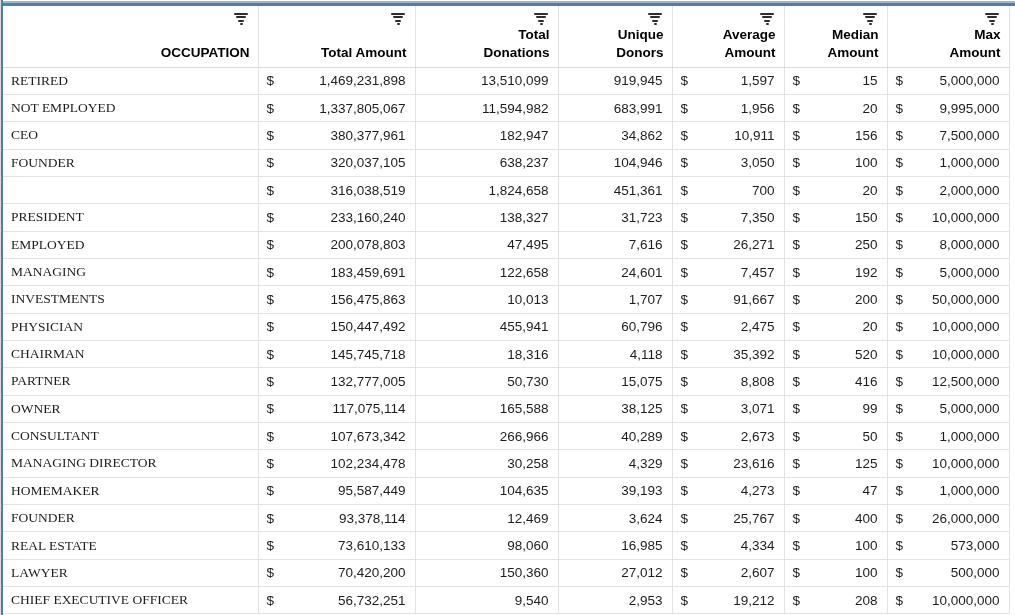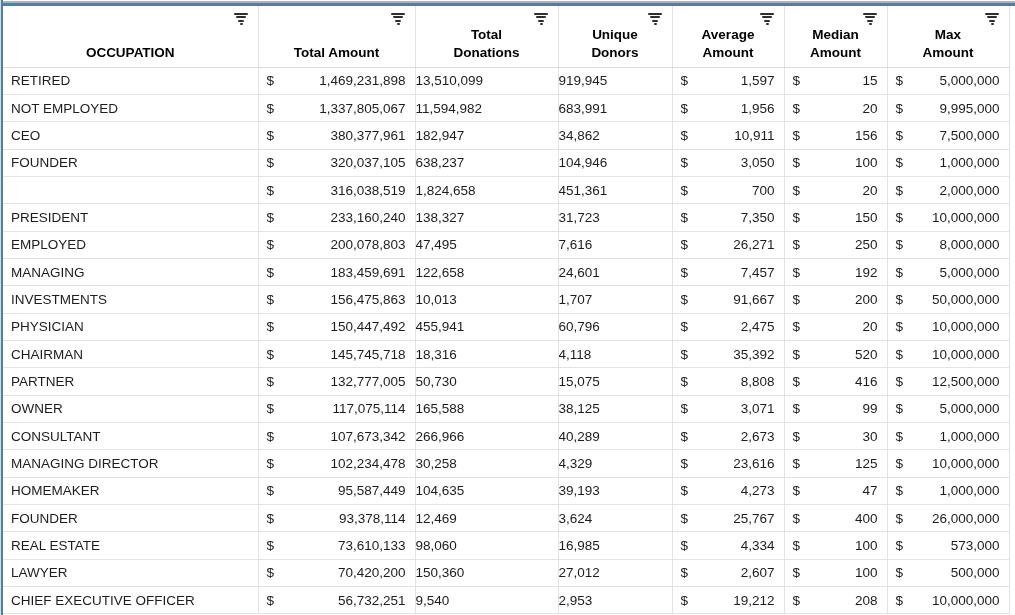--- a/index.html
+++ b/index.html
@@ -59,21 +59,21 @@
     border-right: 1px solid #e3e3e3;
     border-bottom: 1px solid #e3e3e3;
     font-size: 13.5px;
     overflow: hidden;
     white-space: nowrap;
   }
   th {
     position: relative;
     height: 61px;
     vertical-align: bottom;
-    text-align: center;
+    text-align: right;
     padding: 0 8px 5px 8px;
     font-weight: 700;
     color: #000000;
     border-bottom: 1px solid #dadada;
     background: #ffffff;
     margin-top: 15px;
   }
   .hlabel {
     display: inline-block;
     line-height: 1.3;
@@ -99,22 +99,22 @@
     background: #2e2e2e;
     border-radius: 1px;
     margin-top: 1.4px;
   }
   .flt i:nth-child(1) { width: 14px; margin-top: 0; }
   .flt i:nth-child(2) { width: 10px; }
   .flt i:nth-child(3) { width: 6px;  }
   .flt i:nth-child(4) { width: 3px;  }
 
   td { height: 27.35px; padding: 0; }
-  td.type-text   { padding-left: 8px; text-align: left; }
-  td.type-number { padding-right: 9px; text-align: left; }
+  td.type-text   { padding-left: 8px; text-align: left; font-family: Liberation Serif, serif; }
+  td.type-number { padding-right: 9px; text-align: right; }
   td.type-currency .cc {
     display: flex;
     justify-content: space-between;
     align-items: center;
     padding: 0 9px 0 8px;
   }
 </style>
 </head>
 <body>
 
@@ -589,21 +589,21 @@
           <td class="type-number">40,289</td>
           <td class="type-currency">
             <div class="cc">
               <span>$</span>
               <span>2,673</span>
             </div>
           </td>
           <td class="type-currency">
             <div class="cc">
               <span>$</span>
-              <span>30</span>
+              <span>50</span>
             </div>
           </td>
           <td class="type-currency">
             <div class="cc">
               <span>$</span>
               <span>1,000,000</span>
             </div>
           </td>
         </tr>
         <tr>

